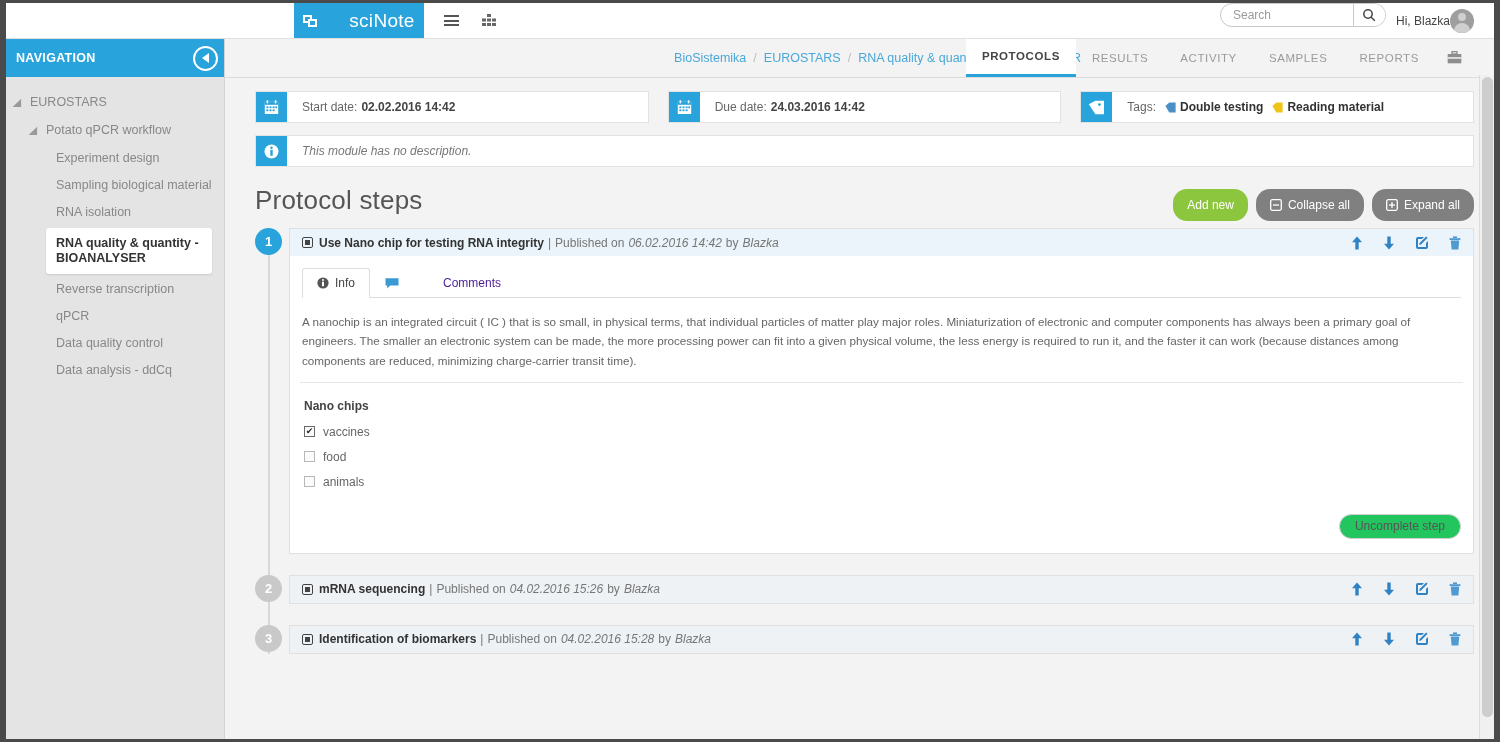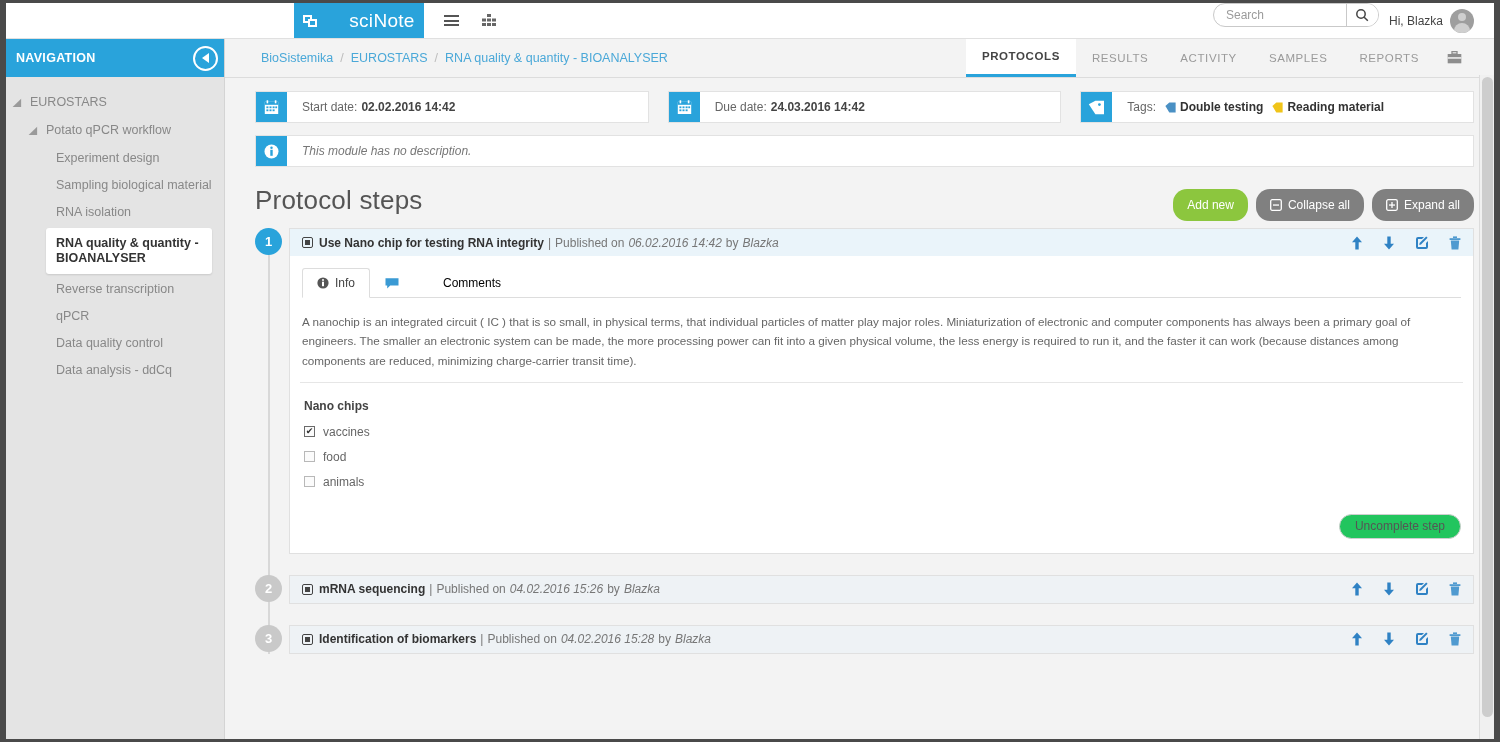--- a/index.html
+++ b/index.html
@@ -68,21 +68,21 @@
   .searchbox input {
     border: 0; outline: 0; width: 132px; padding: 0 12px;
     font-size: 12px; color: #555; background: transparent;
     font-family: "Liberation Sans", sans-serif;
   }
   .searchbox input::placeholder { color: #9b9b9b; }
   .search-btn {
     width: 32px; border-left: 1px solid #c9c9c9; background: #fff;
     display: flex; align-items: center; justify-content: center; cursor: pointer;
   }
-  .user-area { display: flex; align-items: center; gap: 7px; font-size: 12px; color: #444; }
+  .user-area { display: flex; align-items: center; gap: 0; font-size: 12px; color: #444; }
   .avatar {
     width: 24px; height: 24px; border-radius: 50%;
     background: #9e9e9e; display: flex; align-items: center; justify-content: center;
     overflow: hidden; position: relative;
   }
   .avatar .head { width: 8px; height: 8px; border-radius: 50%; background: #cfcfcf; position: absolute; top: 4px; }
   .avatar .body { width: 16px; height: 10px; border-radius: 8px 8px 0 0; background: #cfcfcf; position: absolute; bottom: 0px; }
 
   
   .sidebar {
@@ -128,20 +128,21 @@
   
   .main {
     position: absolute; top: 36px; left: 219px; right: 0; bottom: 0;
     background: #f3f3f3; overflow: hidden;
   }
   .crumbbar {
     height: 39px; background: #f3f3f3;
     display: flex; align-items: center; padding-left: 36px;
     font-size: 12.5px; border-bottom: 1px solid #dcdcdc;
     position: relative;
+    justify-content: center;
   }
   .crumb { color: #4aa8d8; }
   .crumb.last { color: #4aa8d8; }
   .crumb-sep { color: #bdbdbd; margin: 0 7px; }
   .tabs {
     position: absolute; right: 20px; bottom: 0; display: flex; align-items: stretch; height: 39px;
   }
   .tab {
     display: flex; align-items: center; padding: 0 16px;
     font-size: 11.5px; color: #9a9a9a; letter-spacing: .6px;
@@ -222,21 +223,21 @@
   .act.trash { color: #4f9ad0; }
 
   .step-body { padding: 12px 12px 14px 12px; }
   .tabs-inner { display: flex; border-bottom: 1px solid #ddd; }
   .itab {
     padding: 7px 14px; font-size: 12px; color: #555;
     display: flex; align-items: center; gap: 6px; cursor: pointer;
     border: 1px solid transparent; margin-bottom: -1px; border-radius: 3px 3px 0 0;
   }
   .itab.active { background: #fff; border-color: #ddd; border-bottom-color: #fff; color: #444; }
-  .itab.link { color: #000000; gap: 44px; }
+  .itab.link { color: #4c1d95; gap: 44px; }
   .step-text {
     font-size: 11.7px; color: #666; line-height: 1.65;
     padding: 14px 2px 12px 2px; border-bottom: 1px solid #e6e6e6;
     margin: 0 -2px;
   }
   .checklist { padding: 16px 2px 4px 2px; }
   .checklist-title { font-size: 12px; font-weight: bold; color: #444; margin-bottom: 12px; }
   .chk-row { display: flex; align-items: center; gap: 8px; margin-bottom: 11px; font-size: 12px; color: #666; }
   .chkbox {
     width: 11px; height: 11px; border: 1px solid #b8b8b8; background: #fbfbfb;

